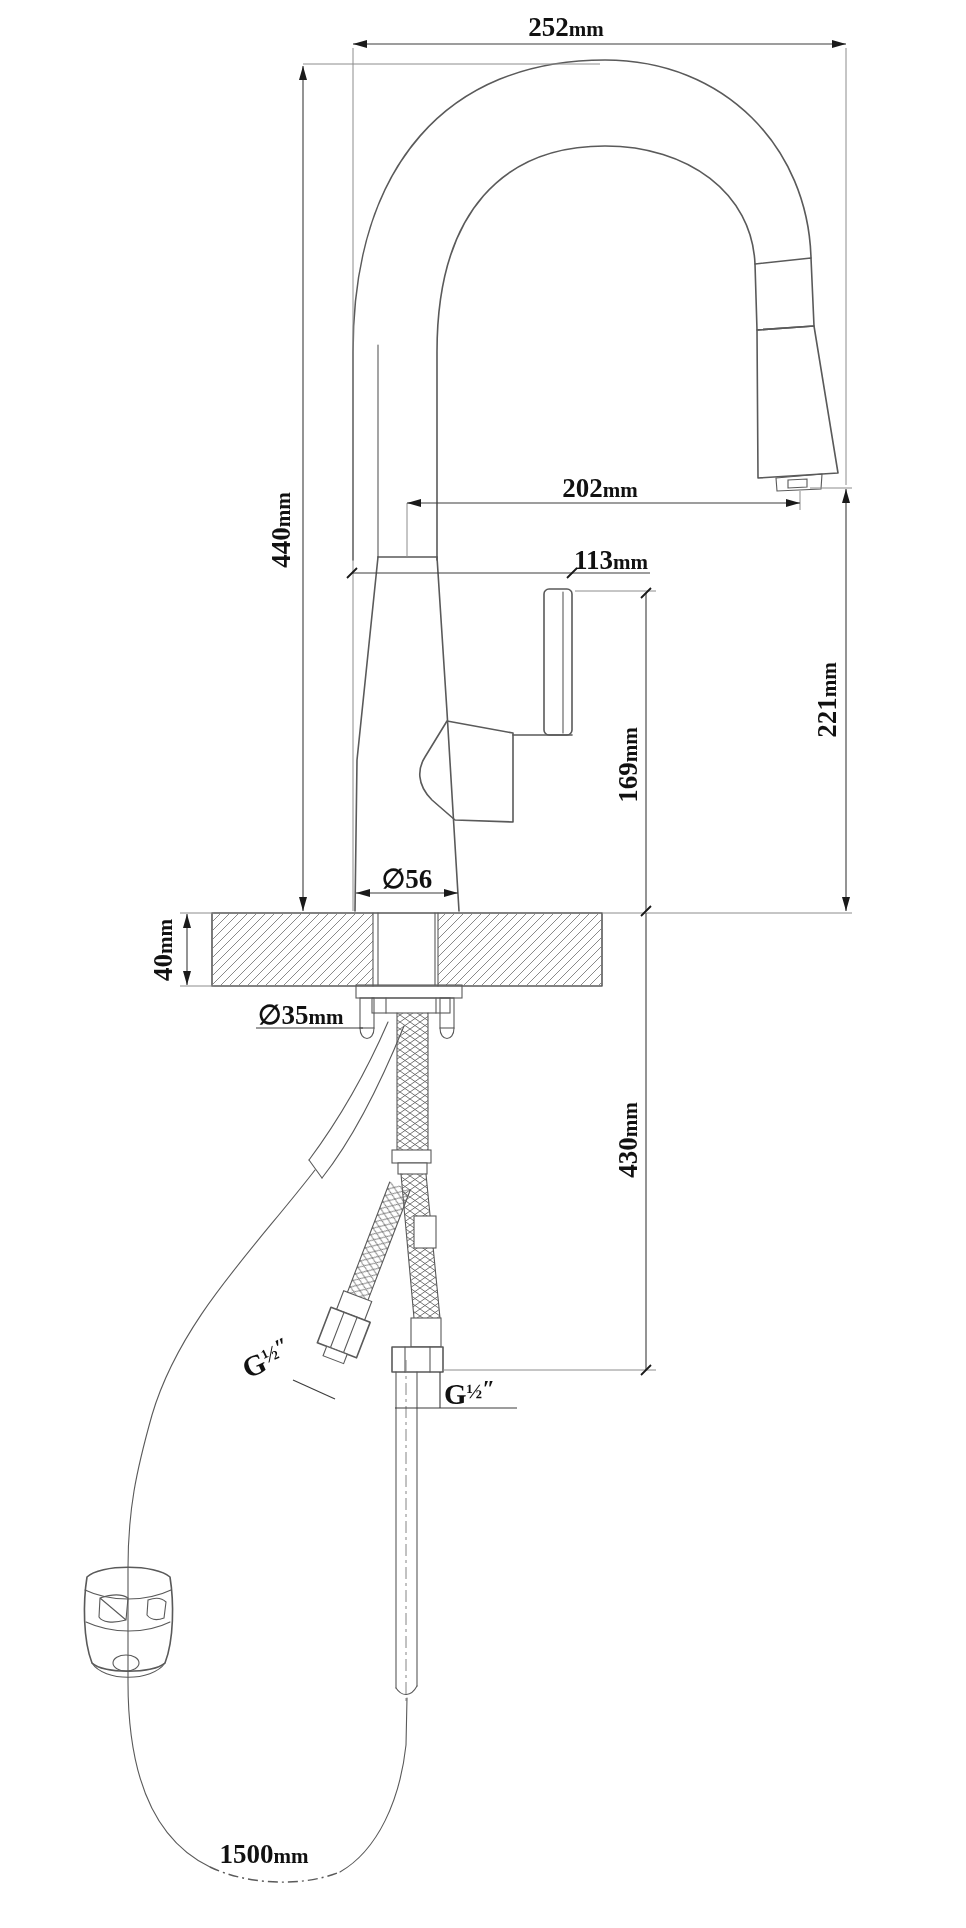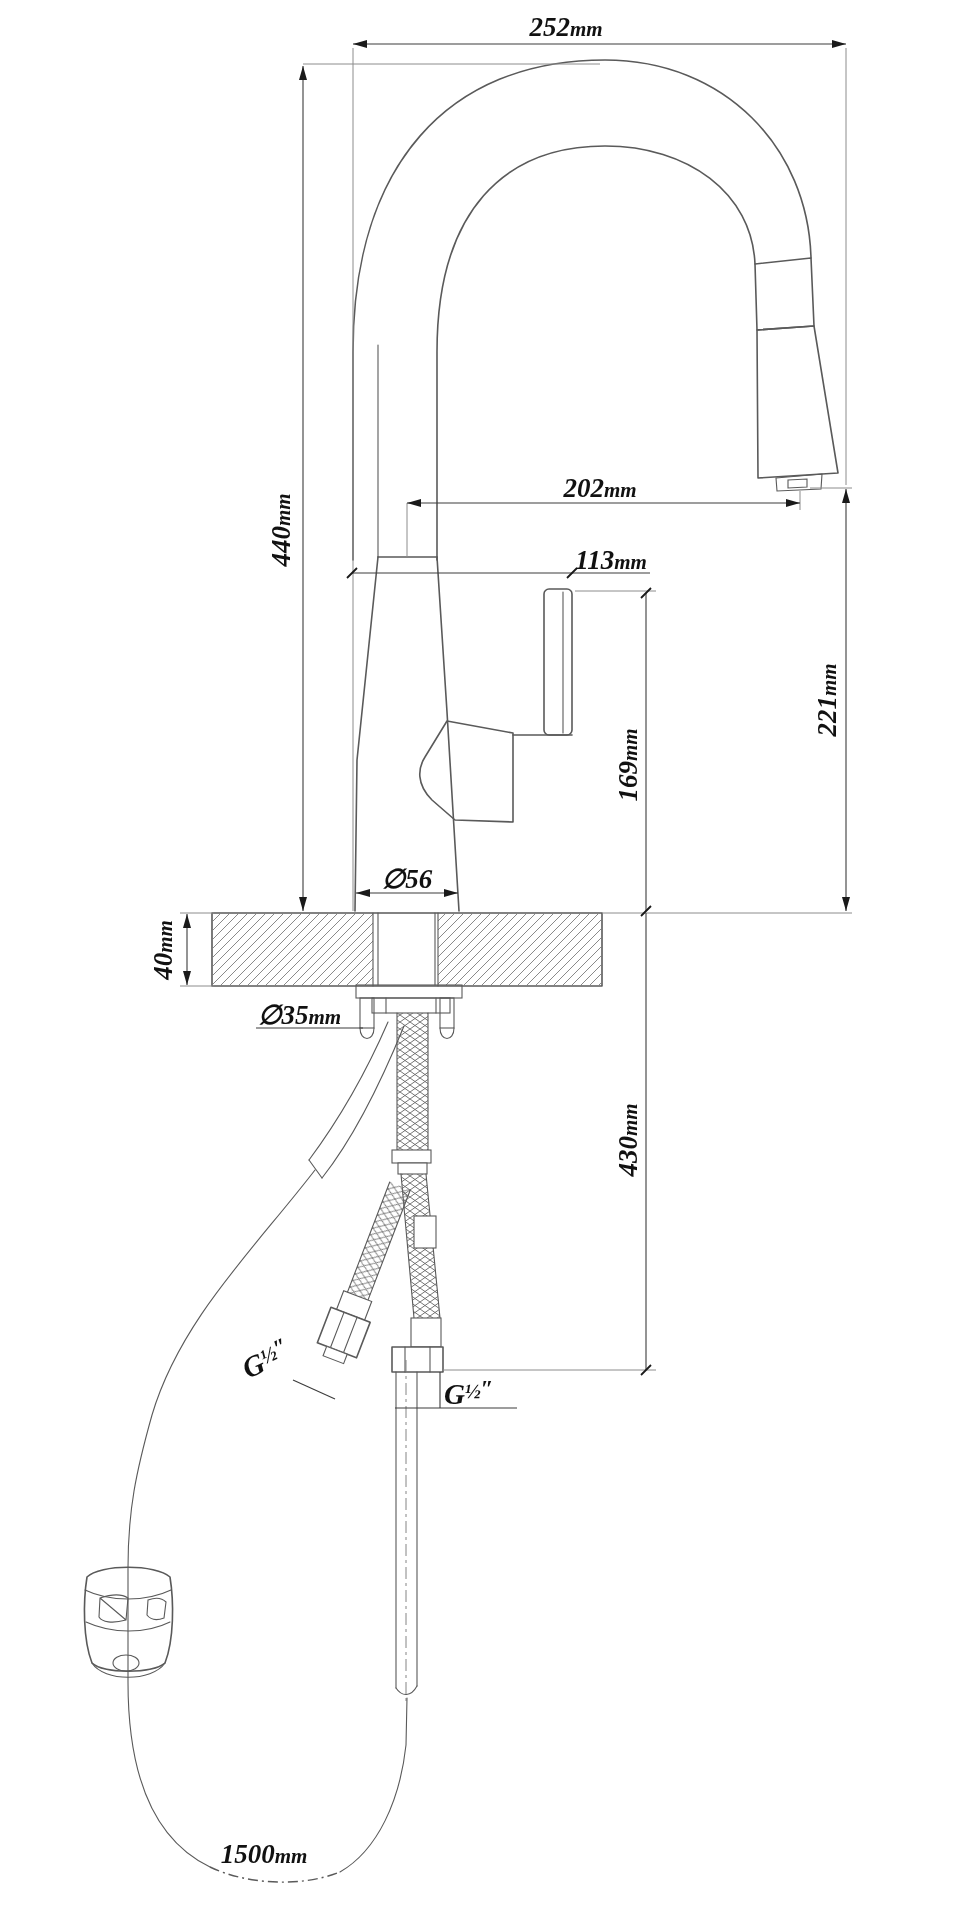--- a/index.html
+++ b/index.html
@@ -1,16 +1,16 @@
 <!DOCTYPE html>
 <html><head>
 <meta charset="utf-8">
 <style>
   html,body{margin:0;padding:0;background:#fff;}
-  #sheet{position:relative;width:966px;height:1928px;background:#fff;overflow:hidden;font-style:italic;}
+  #sheet{position:relative;width:966px;height:1928px;background:#fff;overflow:hidden;}
   svg text{font-family:"Liberation Serif","DejaVu Serif",serif;font-weight:bold;fill:#111;}
   .v{font-size:27px;}
   .u{font-size:21px;}
   .g{font-size:29px;}
   .gf{font-size:21px;}
   .gq{font-size:23px;}
   .obj{stroke:#5a5a5a;stroke-width:1.6;fill:none;stroke-linecap:round;stroke-linejoin:round;}
   .obj2{stroke:#5a5a5a;stroke-width:1.1;fill:none;stroke-linecap:round;}
   .dim{stroke:#3c3c3c;stroke-width:1.1;fill:none;}
   .ext{stroke:#8c8c8c;stroke-width:1;fill:none;}

